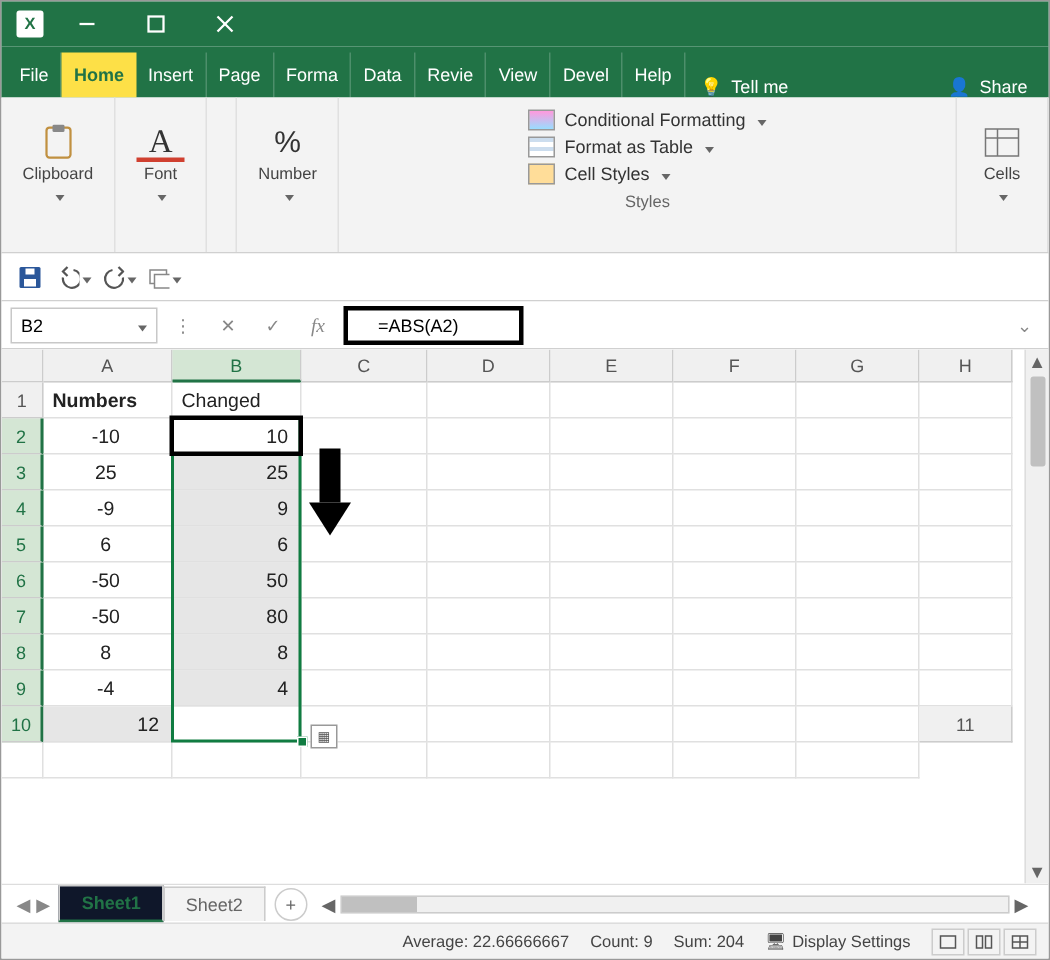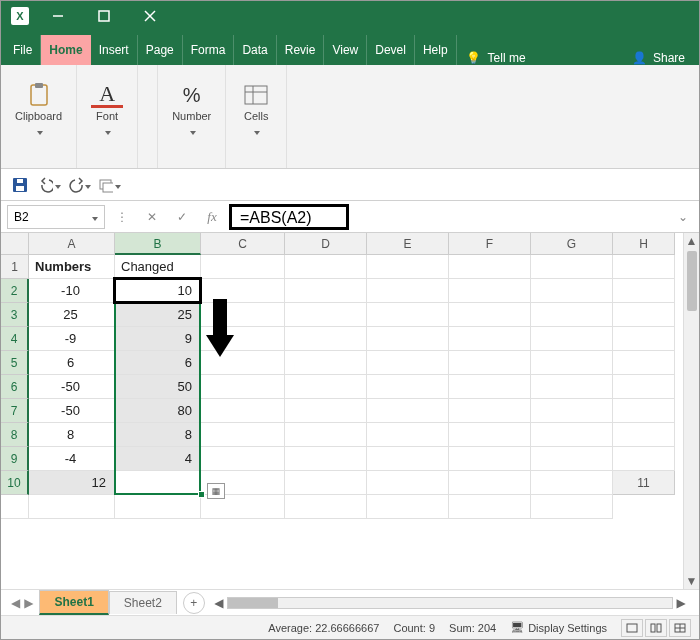--- a/index.html
+++ b/index.html
@@ -9,21 +9,21 @@
   
   .titlebar { background: #217346; color: #fff; height: 30px; display: flex; align-items: center; padding: 0 4px; }
   .titlebar .excel-icon { width: 18px; height: 18px; background: #fff; color: #217346; text-align: center; line-height: 18px; font-weight: bold; font-size: 11px; margin: 0 6px; border-radius: 2px; }
   .titlebar .title { flex: 1; font-size: 13px; padding-left: 4px; }
   .win-controls { display: flex; }
   .win-btn { width: 46px; height: 30px; display: flex; align-items: center; justify-content: center; color: #fff; cursor: pointer; }
 
   
   .tabs { background: #217346; height: 34px; display: flex; align-items: flex-end; padding: 0 4px; }
   .tab { color: #fff; padding: 8px 8px; cursor: pointer; font-size: 12px; border-right: 1px solid rgba(255,255,255,0.2); }
-  .tab.active { background: #fca5a5; color: #217346; font-weight: 600; border: none; text-align: center; }
+  .tab.active { background: #fde047; color: #217346; font-weight: 600; border: none; text-align: center; }
   .tell-me { display: flex; align-items: center; color: #fff; padding: 0 10px; gap: 6px; }
   .spacer { flex: 1; }
   .share { display: flex; align-items: center; color: #fff; padding: 0 10px; gap: 6px; cursor: pointer; }
 
   
   .ribbon { background: #f3f3f3; border-bottom: 1px solid #d0d0d0; display: flex; height: 104px; }
   .ribbon-group { border-right: 1px solid #e0e0e0; display: flex; flex-direction: column; align-items: center; padding: 4px 8px 2px; }
   .ribbon-group .body { display: flex; flex-direction: column; align-items: center; flex: 1; justify-content: center; }
   .ribbon-group .label { font-size: 11px; color: #666; padding: 2px 0; }
   .big-btn { display: flex; flex-direction: column; align-items: center; gap: 2px; padding: 2px 6px; cursor: pointer; }
@@ -37,21 +37,21 @@
   
   .qat { background: #fff; height: 32px; border-bottom: 1px solid #d0d0d0; display: flex; align-items: center; gap: 8px; padding: 0 8px; }
   .qat-btn { width: 22px; height: 22px; display: flex; align-items: center; justify-content: center; cursor: pointer; color: #555; }
 
   
   .fbar { background: #fff; height: 32px; border-bottom: 1px solid #d0d0d0; display: flex; align-items: center; gap: 4px; padding: 2px 6px; }
   .name-box { width: 98px; border: 1px solid #c8c8c8; height: 24px; display: flex; align-items: center; padding: 0 6px; font-size: 12px; background: #fff; }
   .name-box .dd { margin-left: auto; color: #888; }
   .fbar-btn { width: 26px; height: 24px; display: flex; align-items: center; justify-content: center; color: #888; cursor: pointer; }
   .fx { font-style: italic; font-family: 'Times New Roman', serif; font-size: 13px; }
-  .formula-box { border: 3px solid #000; height: 26px; display: flex; align-items: flex-end; padding: 0 8px; min-width: 120px; font-size: 16px; }
+  .formula-box { border: 3px solid #000; height: 26px; display: flex; align-items: center; padding: 0 20px; min-width: 120px; font-size: 12px; }
   .fbar .grow { flex: 1; }
   .fbar .drop { width: 20px; text-align: center; color: #888; }
 
   
   .grid-wrap { flex: 1; display: flex; overflow: hidden; background: #fff; position: relative; }
   .grid { display: grid; grid-template-columns: 28px 86px 86px 84px 82px 82px 82px 82px 62px; position: relative; }
   .colhdr { background: #f0f0f0; border-right: 1px solid #ccc; border-bottom: 1px solid #ccc; text-align: center; font-size: 12px; color: #555; height: 22px; line-height: 22px; cursor: pointer; }
   .colhdr.sel { background: #d4e6d4; color: #217346; border-bottom: 2px solid #217346; }
   .rowhdr { background: #f0f0f0; border-right: 1px solid #ccc; border-bottom: 1px solid #ccc; text-align: center; font-size: 12px; color: #555; height: 24px; line-height: 24px; cursor: pointer; }
   .rowhdr.sel { background: #d4e6d4; color: #217346; border-right: 2px solid #217346; }
@@ -62,21 +62,21 @@
   .cell.num.center { text-align: center; }
   .cell.selrange { background: #e6e6e6; }
   .vscroll { width: 16px; background: #f0f0f0; border-left: 1px solid #ddd; display: flex; flex-direction: column; align-items: center; }
   .vscroll .arrow { height: 16px; display:flex;align-items:center;justify-content:center;color:#666;cursor:pointer; }
   .vscroll .thumb { width: 10px; background: #c0c0c0; height: 60px; margin-top: 2px; border-radius: 2px; }
 
   
   .sheet-bar { height: 26px; background: #fff; border-top: 1px solid #ddd; display: flex; align-items: center; padding: 0 4px; }
   .sheet-nav { display: flex; gap: 4px; padding: 0 6px; color: #888; }
   .sheet-tab { padding: 4px 14px; border: 1px solid #ccc; border-bottom: none; font-size: 12px; color: #666; cursor: pointer; background: #f3f3f3; }
-  .sheet-tab.active { background: #fdba74; color: #217346; font-weight: 600; border-bottom: 2px solid #217346; }
+  .sheet-tab.active { background: #0f172a; color: #217346; font-weight: 600; border-bottom: 2px solid #217346; }
   .add-sheet { width: 22px; height: 22px; border: 1px solid #ccc; border-radius: 50%; display: flex; align-items: center; justify-content: center; margin-left: 6px; color: #666; cursor: pointer; }
   .hscroll { flex: 1; height: 14px; margin: 0 6px; display: flex; align-items: center; }
   .hscroll .track { flex:1; height: 12px; border:1px solid #ccc; background:#f0f0f0; display:flex; }
   .hscroll .arrow { width: 16px; text-align:center; color:#666; cursor:pointer; }
   .hscroll .thumb { width: 50px; background:#c0c0c0; height:100%; }
 
   
   .status { height: 24px; background: #f3f3f3; border-top: 1px solid #ddd; display: flex; align-items: center; font-size: 11px; color: #444; padding: 0 8px; gap: 14px; }
   .status .grow { flex: 1; }
   .view-btns { display: flex; gap: 2px; }
@@ -178,20 +178,40 @@
           <div class="big-btn">
         <div class="ico" style="font-size:20px;color:#333;">%</div>
         <div class="txt">
               <span>Number</span>
               <span class="chev"></span>
             </div>
       </div>
         </div>
       <div class="label">&nbsp;</div>
     </div>
+    <div class="ribbon-group" style="flex:1;">
+      <div class="styles-body">
+        <div class="style-item">
+          <div class="ico" style="background:linear-gradient(#f9d,#9df);"></div>
+          <span>Conditional Formatting</span>
+            <span class="chev"></span>
+        </div>
+        <div class="style-item">
+          <div class="ico" style="background:repeating-linear-gradient(#cde,#cde 3px,#fff 3px,#fff 6px);"></div>
+          <span>Format as Table</span>
+            <span class="chev"></span>
+        </div>
+        <div class="style-item">
+          <div class="ico" style="background:#fd9;"></div>
+          <span>Cell Styles</span>
+            <span class="chev"></span>
+        </div>
+      </div>
+      <div class="label">Styles</div>
+    </div>
     <div class="ribbon-group">
       <div class="body">
           <div class="big-btn">
         <div class="ico">
               <svg width="26" height="22">
                 <rect x="2" y="2" width="22" height="18" fill="none" stroke="#777"></rect>
                 <line x1="2" y1="8" x2="24" y2="8" stroke="#777"></line>
                 <line x1="10" y1="2" x2="10" y2="20" stroke="#777"></line>
               </svg>
             </div>

